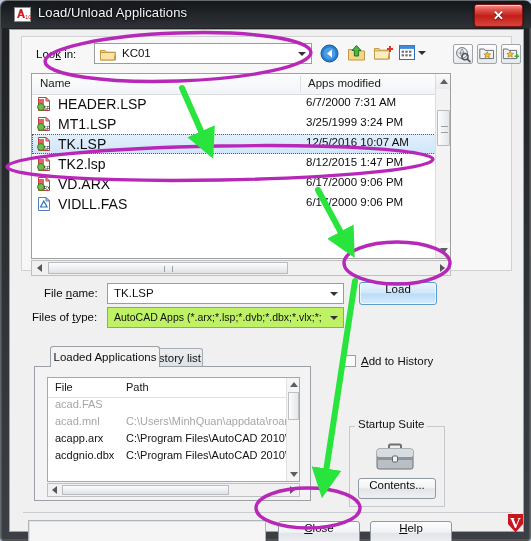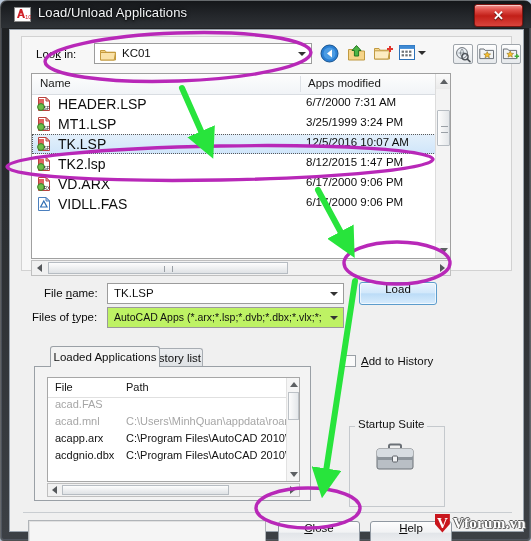--- a/index.html
+++ b/index.html
@@ -602,20 +602,23 @@
       <div class="group-title">Startup Suite</div>
       <div class="case-ico">
         <svg width="40" height="30" viewBox="0 0 40 30">
           <path d="M14 5 L14 3 Q14 1.5 15.5 1.5 L24.5 1.5 Q26 1.5 26 3 L26 5" fill="none" stroke="#6b7076" stroke-width="2"></path>
           <rect x="2" y="6" width="36" height="20" rx="2" fill="#b9bfc5" stroke="#6b7076"></rect>
           <rect x="2" y="6" width="36" height="8" rx="2" fill="#d7dce1" stroke="none"></rect>
           <rect x="2" y="14" width="36" height="3" fill="#8d949b"></rect>
           <rect x="17.5" y="13" width="5" height="6" rx="1" fill="#f0f2f4" stroke="#5e6369"></rect>
         </svg>
       </div>
+      <div class="btn" id="contents-btn">
+          <span>Contents...</span>
+        </div>
 
       <div class="sep-line"></div>
       <div class="statusbar">
         <span></span>
       </div>
       <div class="btn" id="close-dlg-btn">
           <span><u>C</u>lose</span>
         </div>
       <div class="btn" id="help-btn">
           <span><u>H</u>elp</span>
@@ -640,16 +643,15 @@
 
     <path d="M182,88 L205,140" stroke="#28e43c" stroke-width="6" fill="none" stroke-linecap="round" marker-end="url(#grnhead)"></path>
 
     <path d="M318,190 L345,240" stroke="#28e43c" stroke-width="6" fill="none" stroke-linecap="round" marker-end="url(#grnhead)"></path>
 
     <path d="M355,281 L325,478" stroke="#28e43c" stroke-width="6" fill="none" stroke-linecap="round" marker-end="url(#grnhead)"></path>
   </svg>
 
   <div class="watermark">
     <div class="wm-v">V</div>
-    <div class="wm-t">Vforum.vn</div>
   </div>
 
 </div>
 
 </body></html>

